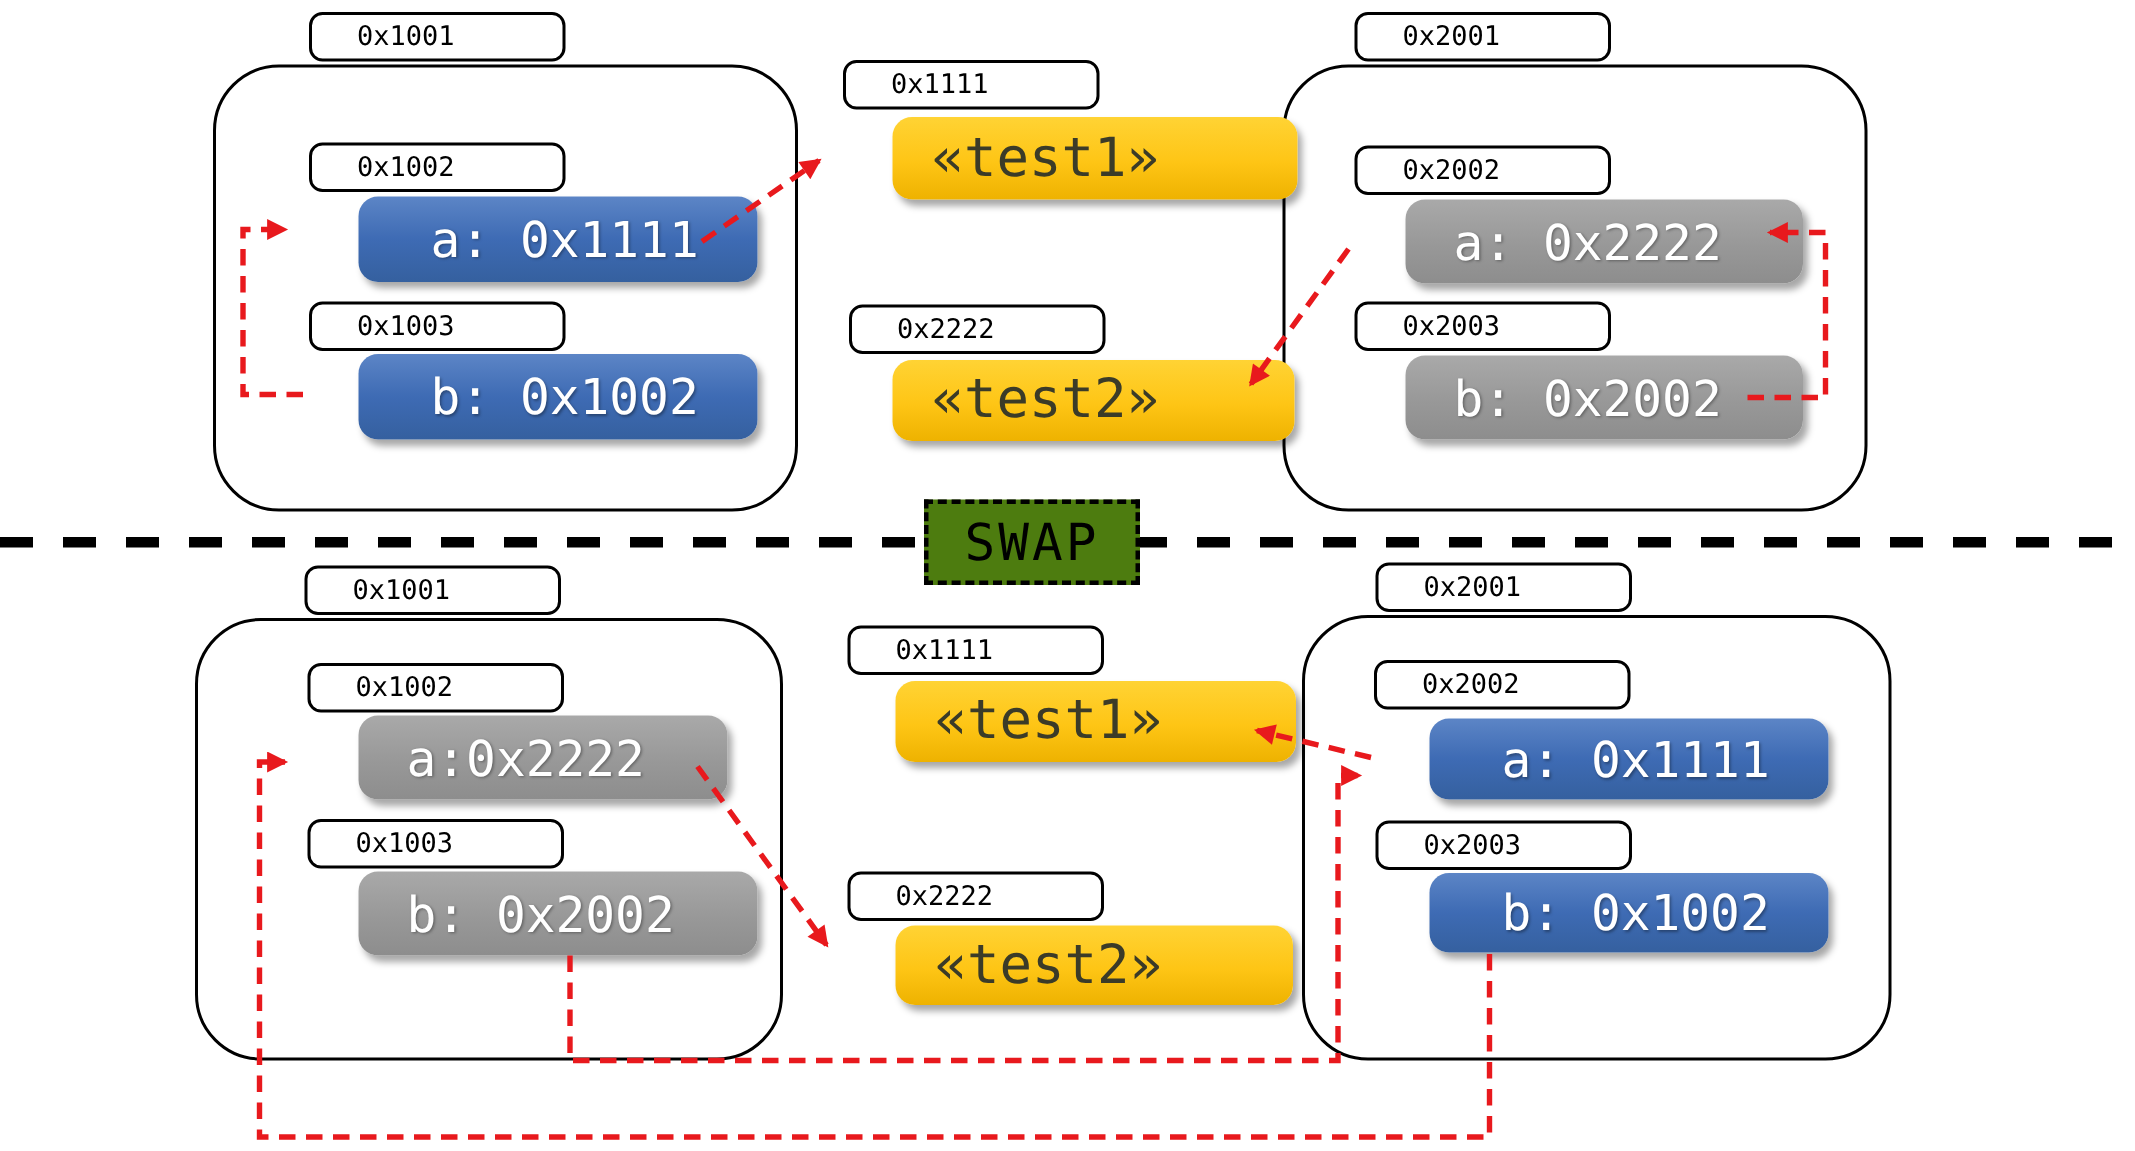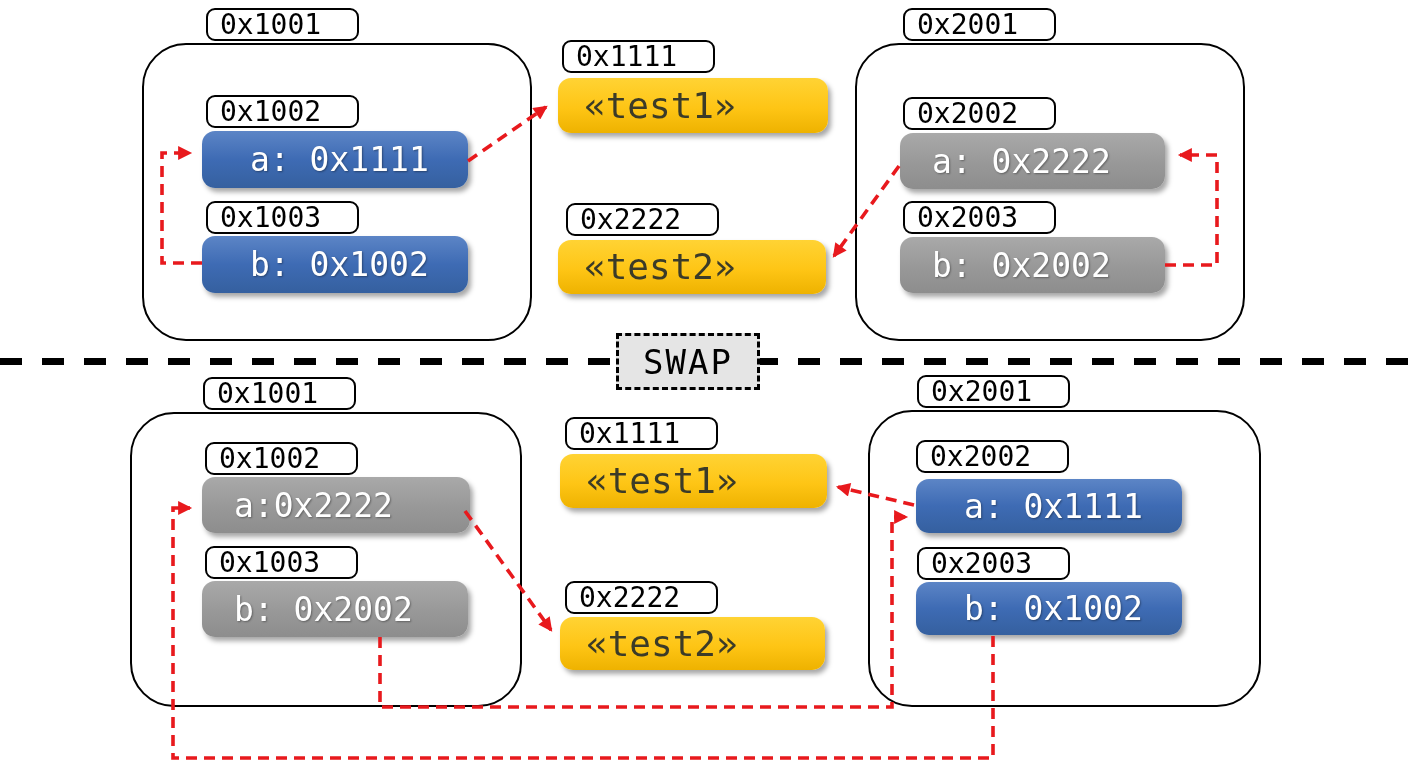--- a/index.html
+++ b/index.html
@@ -5,41 +5,41 @@
   html,body{margin:0;padding:0;background:#fff;}
   #stage{
     position:relative;width:1423px;height:767px;background:#fff;overflow:hidden;
     font-family:"DejaVu Sans Mono","Liberation Mono",monospace;
   }
   .frame{
     position:absolute;border:2.5px solid #000;border-radius:44px;background:#fff;
   }
   .tab{
     position:absolute;width:137px;height:29px;background:#fff;border:2.5px solid #000;
-    border-radius:9px;font-size:28px;line-height:29px;padding-left:12px;color:#000;
+    border-radius:9px;font-size:18px;line-height:29px;padding-left:30px;color:#000;
     box-sizing:content-box;white-space:nowrap;z-index:3;
   }
   .vbox{
     position:absolute;border-radius:13px;color:#fff;font-size:33px;line-height:1;
     display:flex;align-items:center;padding-left:23px;box-sizing:border-box;
     box-shadow:3px 4px 5px rgba(0,0,0,0.35);text-shadow:1px 1px 2px rgba(0,0,0,0.35);
-    white-space:nowrap;z-index:2;
+    white-space:nowrap;z-index:2;margin-left:37px;
   }
   .blue{background:linear-gradient(180deg,#5c85c6 0%,#3e6bb4 50%,#35609f 100%);padding-left:48px;}
   .gray{background:linear-gradient(180deg,#a9a9a9 0%,#989898 55%,#8d8d8d 100%);padding-left:32px;}
   .heap{
     background:linear-gradient(180deg,#ffd334 0%,#fec515 55%,#eeb200 100%);
     color:#3b3b28;text-shadow:none;font-size:36px;padding-left:26px;
   }
   .divider{
     position:absolute;left:0;top:358px;width:1423px;height:7px;z-index:4;
     background:repeating-linear-gradient(90deg,#000 0 22px,transparent 22px 42px);
   }
   .swapbox{
-    position:absolute;left:616px;top:333px;width:144px;height:57px;background:#e5e5e5;
+    position:absolute;left:616px;top:333px;width:144px;height:57px;background:#4d7c0f;
     border:3.5px dashed #000;display:flex;align-items:center;justify-content:center;
     font-size:34px;letter-spacing:2px;color:#000;z-index:5;box-sizing:border-box;
   }
   svg.overlay{position:absolute;left:0;top:0;z-index:6;pointer-events:none;}
   .arrow{fill:none;stroke:var(--red,#e8191d);stroke-width:3.6;stroke-dasharray:11 7;}
   .ah{fill:var(--red,#e8191d);}
 </style>
 </head>
 <body>
 
@@ -65,21 +65,21 @@
   <div class="vbox gray" style="left:900px;top:237px;width:265px;height:56px;">b: 0x2002</div>
 
   <div class="divider"></div>
   <div class="swapbox">
     <span>SWAP</span>
   </div>
 
   <div class="frame" style="left:130px;top:412px;width:388px;height:291px;"></div>
   <div class="tab" style="left:203px;top:377px;">0x1001</div>
   <div class="tab" style="left:205px;top:442px;">0x1002</div>
-  <div class="vbox gray" style="left:202px;top:477px;width:268px;height:56px;">a:0x2222</div>
+  <div class="vbox gray" style="left:202px;top:477px;width:246px;height:56px;">a:0x2222</div>
   <div class="tab" style="left:205px;top:546px;">0x1003</div>
   <div class="vbox gray" style="left:202px;top:581px;width:266px;height:56px;">b: 0x2002</div>
 
   <div class="tab" style="left:565px;top:417px;">0x1111</div>
   <div class="vbox heap" style="left:560px;top:454px;width:267px;height:54px;">«test1»</div>
   <div class="tab" style="left:565px;top:581px;">0x2222</div>
   <div class="vbox heap" style="left:560px;top:617px;width:265px;height:53px;">«test2»</div>
 
   <div class="frame" style="left:868px;top:410px;width:389px;height:293px;"></div>
   <div class="tab" style="left:917px;top:375px;">0x2001</div>

